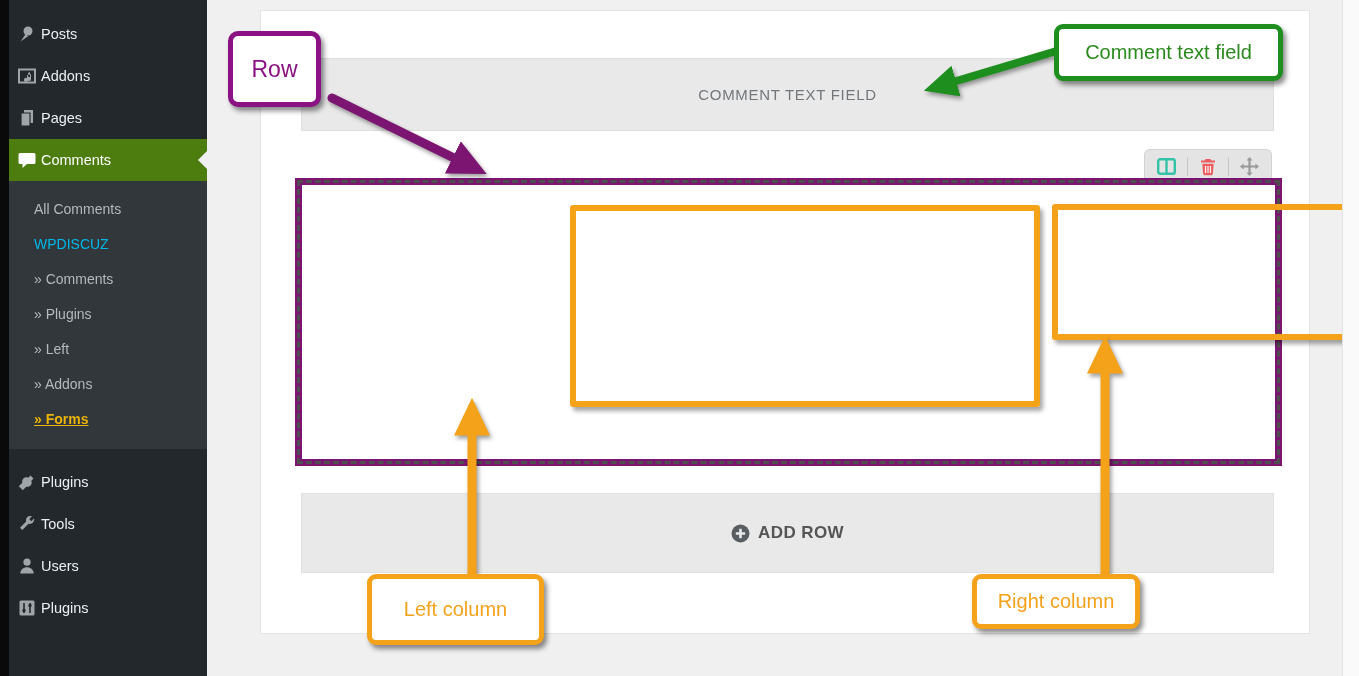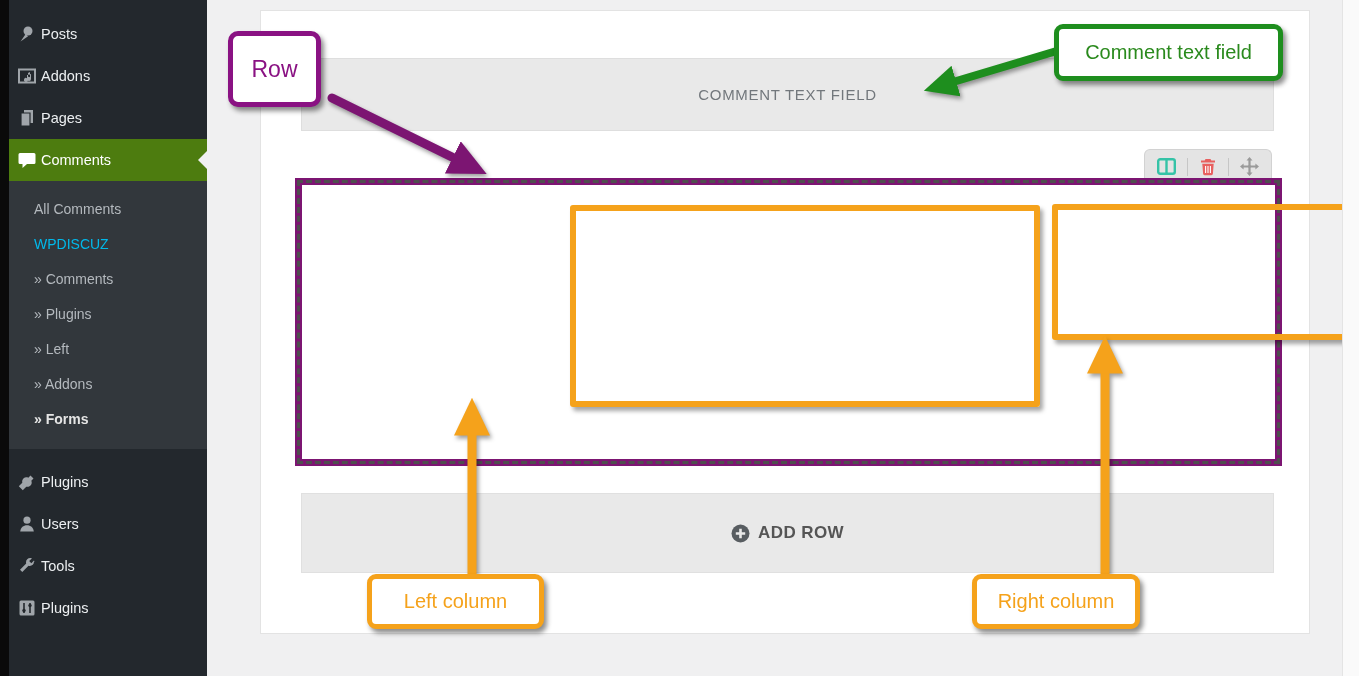--- a/index.html
+++ b/index.html
@@ -13,21 +13,21 @@
   .menu-item { position:relative; display:flex; align-items:center; height:42px; padding-left:17px; gap:4px;
                color:#eceff1; font-size:14.5px; cursor:pointer; }
   .menu-item svg { width:20px; height:20px; fill:#a0a5aa; flex:0 0 20px; }
   .menu-item.active { background:#4d7c0f; color:#fff; }
   .menu-item.active svg { fill:#fff; }
   .menu-item.active::after { content:""; position:absolute; right:0; top:50%; transform:translateY(-50%);
                border:9px solid transparent; border-right:9px solid #f0f0f1; }
   .submenu { background:#32373c; padding:11px 12px 12px; }
   .submenu-item { height:35px; line-height:35px; padding-left:22px; font-size:14px; color:#b4b9be; cursor:pointer; }
   .submenu-item.brand { color:#00b9eb; font-weight:400; }
-  .submenu-item.current { color:#e5e5e5; font-weight:700; }
+  .submenu-item.current { color:#eab308; font-weight:700;text-decoration:underline; }
   .menu-bottom { margin-top:12px; }
 
   
   .panel { position:absolute; left:260px; top:10px; width:1050px; height:624px; background:#fff;
            border:1px solid #e3e3e3; z-index:2; }
   .comment-bar { position:absolute; left:40px; top:47px; width:973px; height:73px; background:#e9e9e9;
            border:1px solid #dedede; display:flex; align-items:center; justify-content:center;
            color:#72777c; font-size:15px; letter-spacing:.7px; cursor:pointer; }
   .row-toolbar { position:absolute; left:883px; top:138px; width:128px; height:34px; background:#e4e4e4;
            border:1px solid #d2d2d2; border-bottom:none; border-radius:6px 6px 0 0;
@@ -64,21 +64,21 @@
   .annot-orange-right { position:absolute; left:791px; top:193px; width:474px; height:136px;
            border:6px solid #f5a21b; border-radius:3px; box-shadow:3px 4px 4px rgba(0,0,0,.35);
            z-index:7; pointer-events:none; }
   .callout { position:absolute; background:#fff; display:flex; align-items:center; justify-content:center;
            box-shadow:3px 4px 5px rgba(0,0,0,.45); z-index:20; }
   .callout-row   { left:228px; top:31px;  width:93px;  height:76px; border:5px solid #8a1283;
            border-radius:10px; color:#8a1283; font-size:23px; }
   .callout-green { left:1054px; top:24px; width:229px; height:57px; border:5px solid #1e8e1e;
            border-radius:9px;  color:#2a8a1d; font-size:20px; }
   .callout-orange { border:5px solid #f5a21b; border-radius:9px; color:#f5a21b; font-size:20px; }
-  .callout-left  { left:367px; top:574px; width:177px; height:55px; }
+  .callout-left  { left:367px; top:574px; width:177px; height:71px; }
   .callout-right { left:972px; top:574px; width:168px; height:55px; }
 
   .arrow-svg { position:absolute; z-index:19; overflow:visible; pointer-events:none;
            filter:drop-shadow(2px 3px 2px rgba(0,0,0,.38)); }
   .arrow-purple { left:318px;  top:88px;  }
   .arrow-green  { left:905px;  top:40px;  }
   .arrow-oleft  { left:452px;  top:394px; }
   .arrow-oright { left:1085px; top:330px; }
 
   .scrollbar { position:absolute; right:0; top:0; width:17px; height:676px; background:#fafafa;
@@ -132,30 +132,30 @@
 
     <div class="menu-bottom">
       <div class="menu-item">
         <svg viewBox="0 0 20 20">
             <path d="M13.5 3.5l3 3-2.2 2.2c.8 1.6.5 3.6-.8 4.9-1.1 1.1-2.7 1.5-4.2 1.1L7 17l-1.2 1.2-4-4L3 13l2.3-2.3C4.9 9.2 5.3 7.6 6.4 6.5c1.3-1.3 3.3-1.6 4.9-.8z"></path>
           </svg>
         <span>Plugins</span>
       </div>
       <div class="menu-item">
         <svg viewBox="0 0 20 20">
+            <path d="M17 5.8c0 2.3-1.9 4.2-4.2 4.2-.4 0-.9-.1-1.3-.2L5.3 16 3 13.7l6.2-6.2c-.1-.4-.2-.9-.2-1.3C9 3.9 10.9 2 13.2 2c.6 0 1.2.1 1.7.4l-2.7 2.7 2.1 2.1 2.7-2.7c.3.5.4 1 .4 1.6z"></path>
+          </svg>
+        <span>Tools</span>
+      </div>
+      <div class="menu-item">
+        <svg viewBox="0 0 20 20">
             <circle cx="10" cy="6.2" r="3.6"></circle>
             <path d="M3.2 17.5c.5-4.2 3.2-6.3 6.8-6.3s6.3 2.1 6.8 6.3z"></path>
           </svg>
         <span>Users</span>
-      </div>
-      <div class="menu-item">
-        <svg viewBox="0 0 20 20">
-            <path d="M17 5.8c0 2.3-1.9 4.2-4.2 4.2-.4 0-.9-.1-1.3-.2L5.3 16 3 13.7l6.2-6.2c-.1-.4-.2-.9-.2-1.3C9 3.9 10.9 2 13.2 2c.6 0 1.2.1 1.7.4l-2.7 2.7 2.1 2.1 2.7-2.7c.3.5.4 1 .4 1.6z"></path>
-          </svg>
-        <span>Tools</span>
       </div>
       <div class="menu-item">
         <svg viewBox="0 0 20 20">
             <rect x="2.5" y="2.5" width="15" height="15" rx="1.5"></rect>
             <path d="M7 5v10M13 5v10" stroke="#23282d" stroke-width="1.6"></path>
             <circle cx="7" cy="12.5" r="1.7" fill="#23282d"></circle>
             <circle cx="13" cy="7.5" r="1.7" fill="#23282d"></circle>
           </svg>
         <span>Plugins</span>
       </div>

